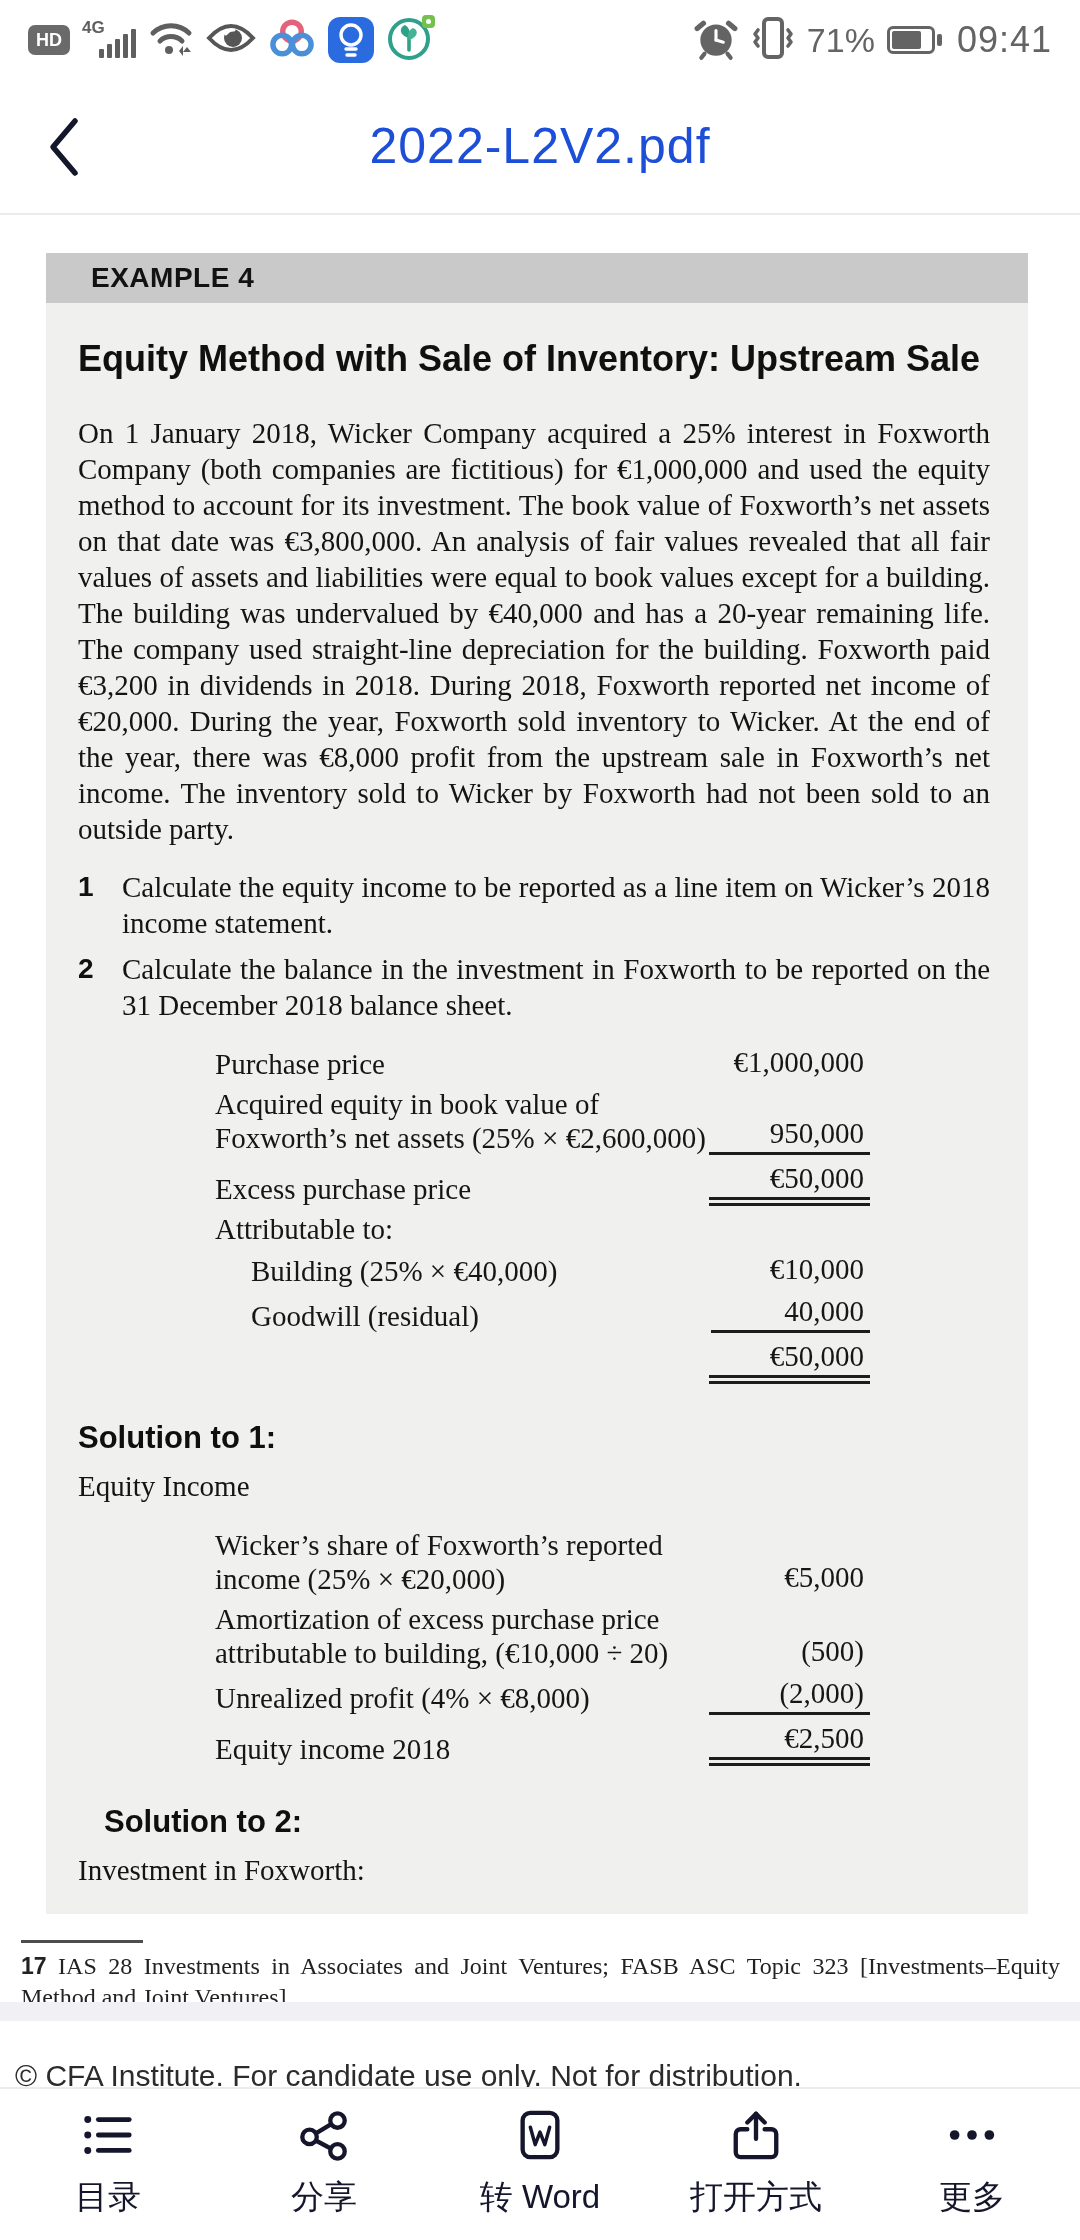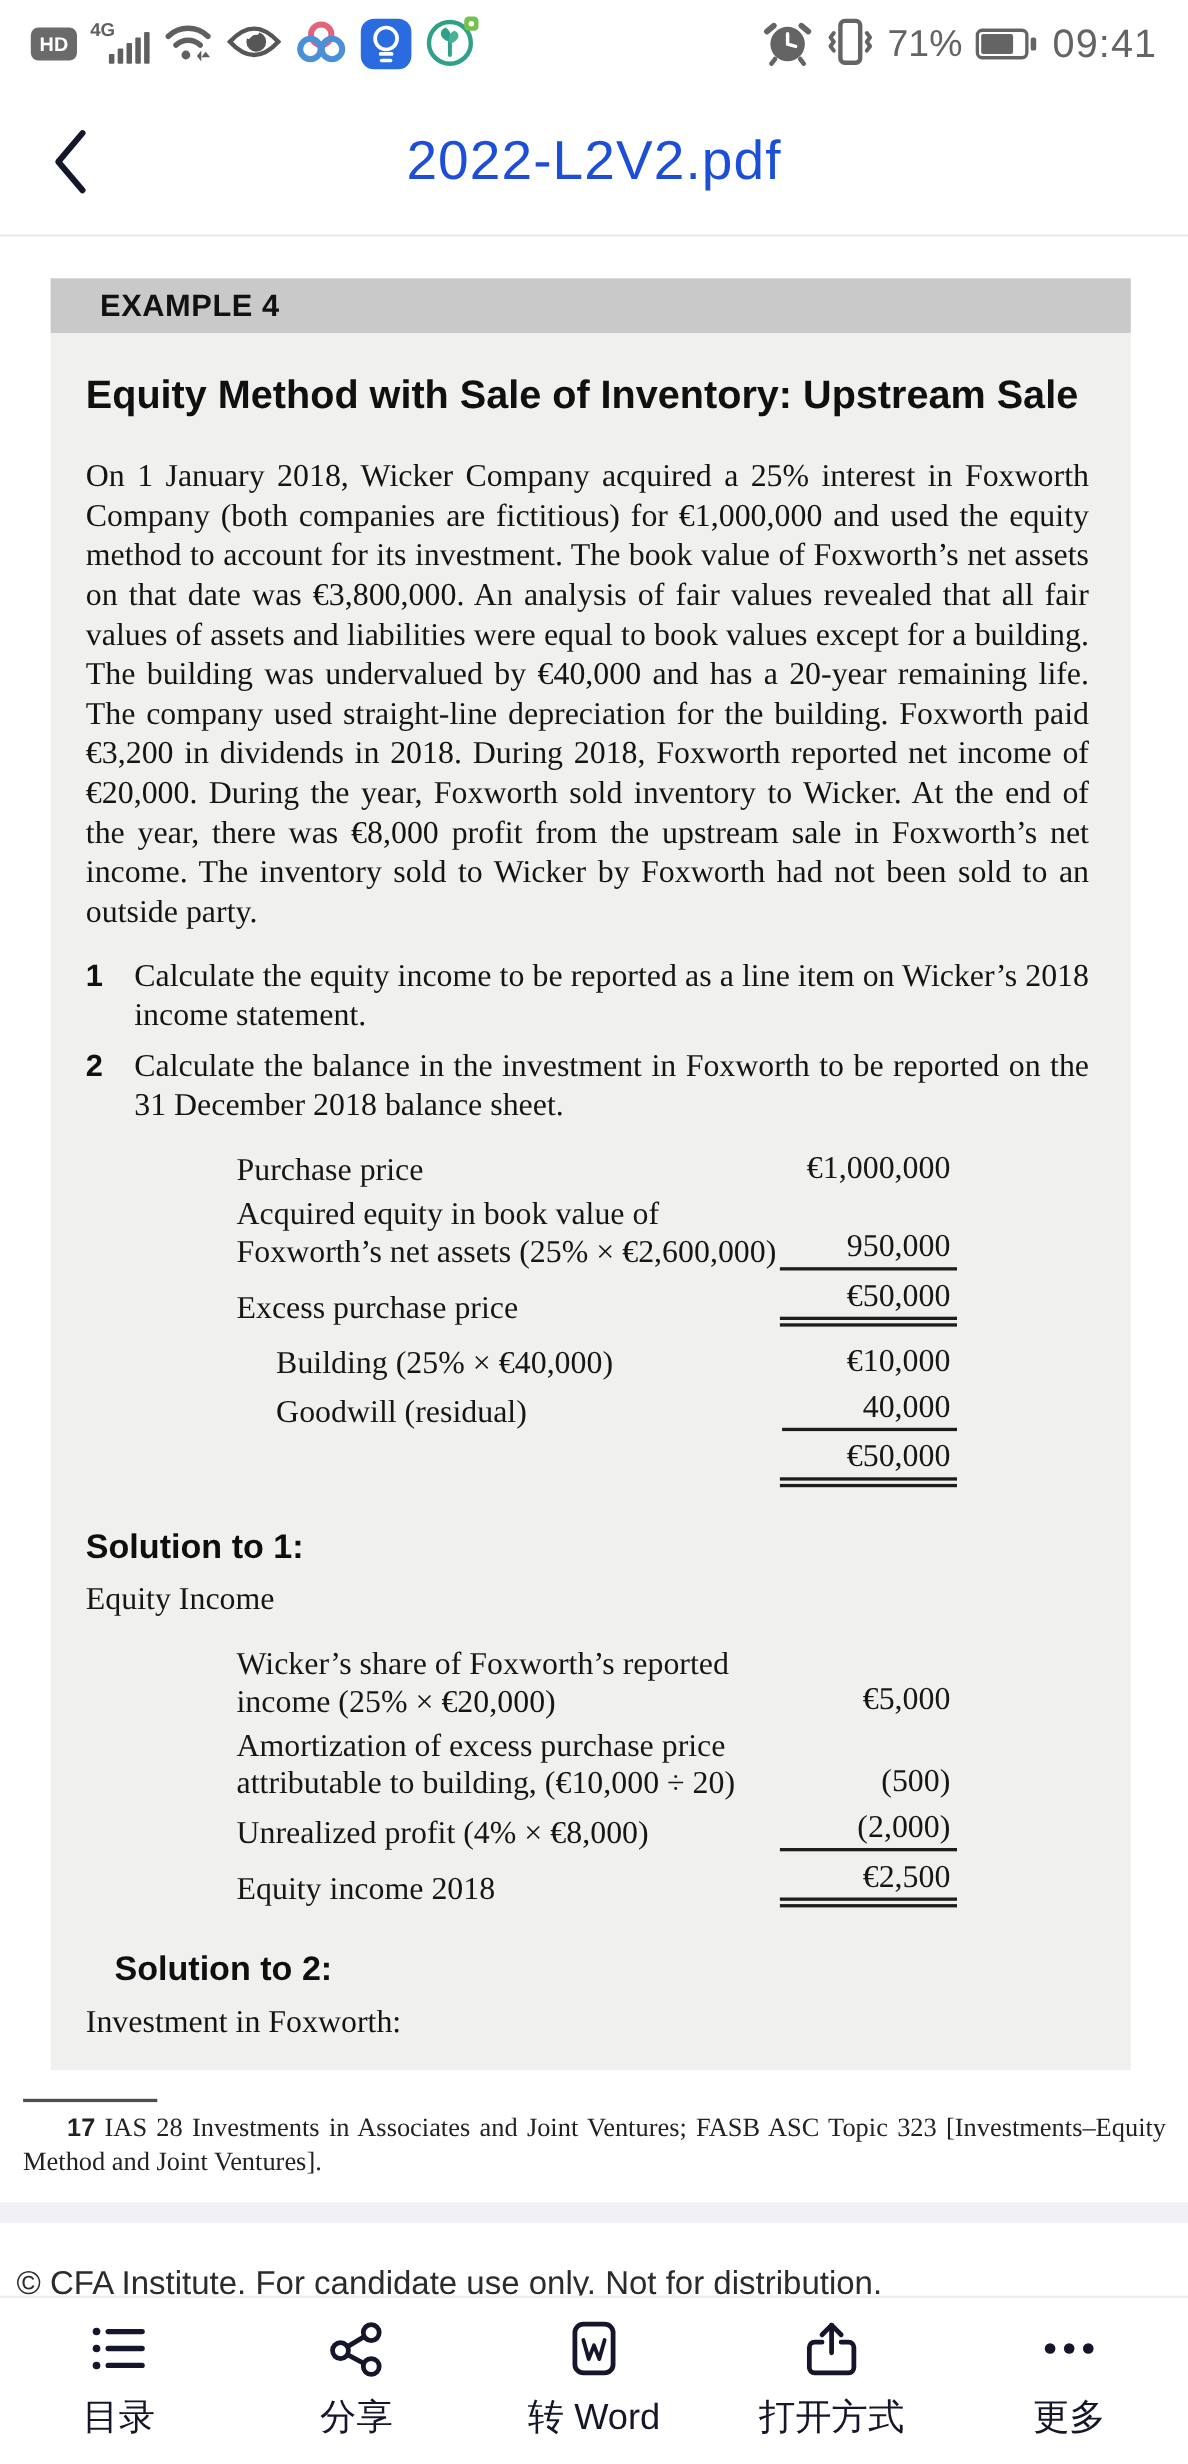--- a/index.html
+++ b/index.html
@@ -51,21 +51,21 @@
   .amt{width:175px;text-align:right;padding:0 6px 2px 0;line-height:34px;white-space:nowrap;}
   .amt.single{border-bottom:3px solid #1d1d1d;}
   .amt.double{border-bottom:9px double #1d1d1d;}
 
   .sol-heading{font-size:31px;font-weight:bold;color:#0f0f0f;margin:34px 0 0 0;line-height:40px;}
   .sol-sub{font-family:"Liberation Serif",serif;font-size:29px;line-height:36px;margin-top:10px;color:#141414;}
 
   .footnote{margin:26px 20px 0 21px;font-family:"Liberation Serif",serif;font-size:24px;
             line-height:31px;color:#222;text-align:justify;}
   .footnote-rule{width:122px;border-top:3px solid #4d4d4d;margin-bottom:8px;}
-  .fn-num{font-weight:bold;font-family:"Liberation Sans",sans-serif;font-size:23px;margin-left:40px;}
+  .fn-num{font-weight:bold;font-family:"Liberation Sans",sans-serif;font-size:23px;}
 
   
   .page-gap{position:absolute;top:2002px;left:0;width:1080px;height:19px;background:#f1f1f5;}
   .next-page{position:absolute;top:2021px;left:0;width:1080px;height:66px;background:#ffffff;}
   .copyright{position:absolute;left:15px;bottom:-6px;font-size:30px;color:#2b2b2b;}
   .toolbar{position:absolute;top:2087px;left:0;width:1080px;height:153px;background:#ffffff;
            border-top:2px solid #ececec;display:flex;z-index:5;box-sizing:border-box;}
   .tb-item{flex:1;display:flex;flex-direction:column;align-items:center;justify-content:flex-start;padding-top:16px;}
   .tb-icon{height:60px;display:flex;align-items:center;justify-content:center;}
   .tb-label{margin-top:10px;font-size:33px;color:#15162c;}
@@ -192,20 +192,21 @@
           </div>
           <div class="frow">
             <div class="lbl">Acquired equity in book value of Foxworth’s net assets (25% × €2,600,000)</div>
             <div class="amt single">950,000</div>
           </div>
           <div class="frow">
             <div class="lbl">Excess purchase price</div>
             <div class="amt double">€50,000</div>
           </div>
           <div class="frow">
+            <div class="lbl">Attributable to:</div>
             <div class="amt"></div>
           </div>
           <div class="frow">
             <div class="lbl ind">Building (25% × €40,000)</div>
             <div class="amt">€10,000</div>
           </div>
           <div class="frow">
             <div class="lbl ind">Goodwill (residual)</div>
             <div class="amt single">40,000</div>
           </div>

